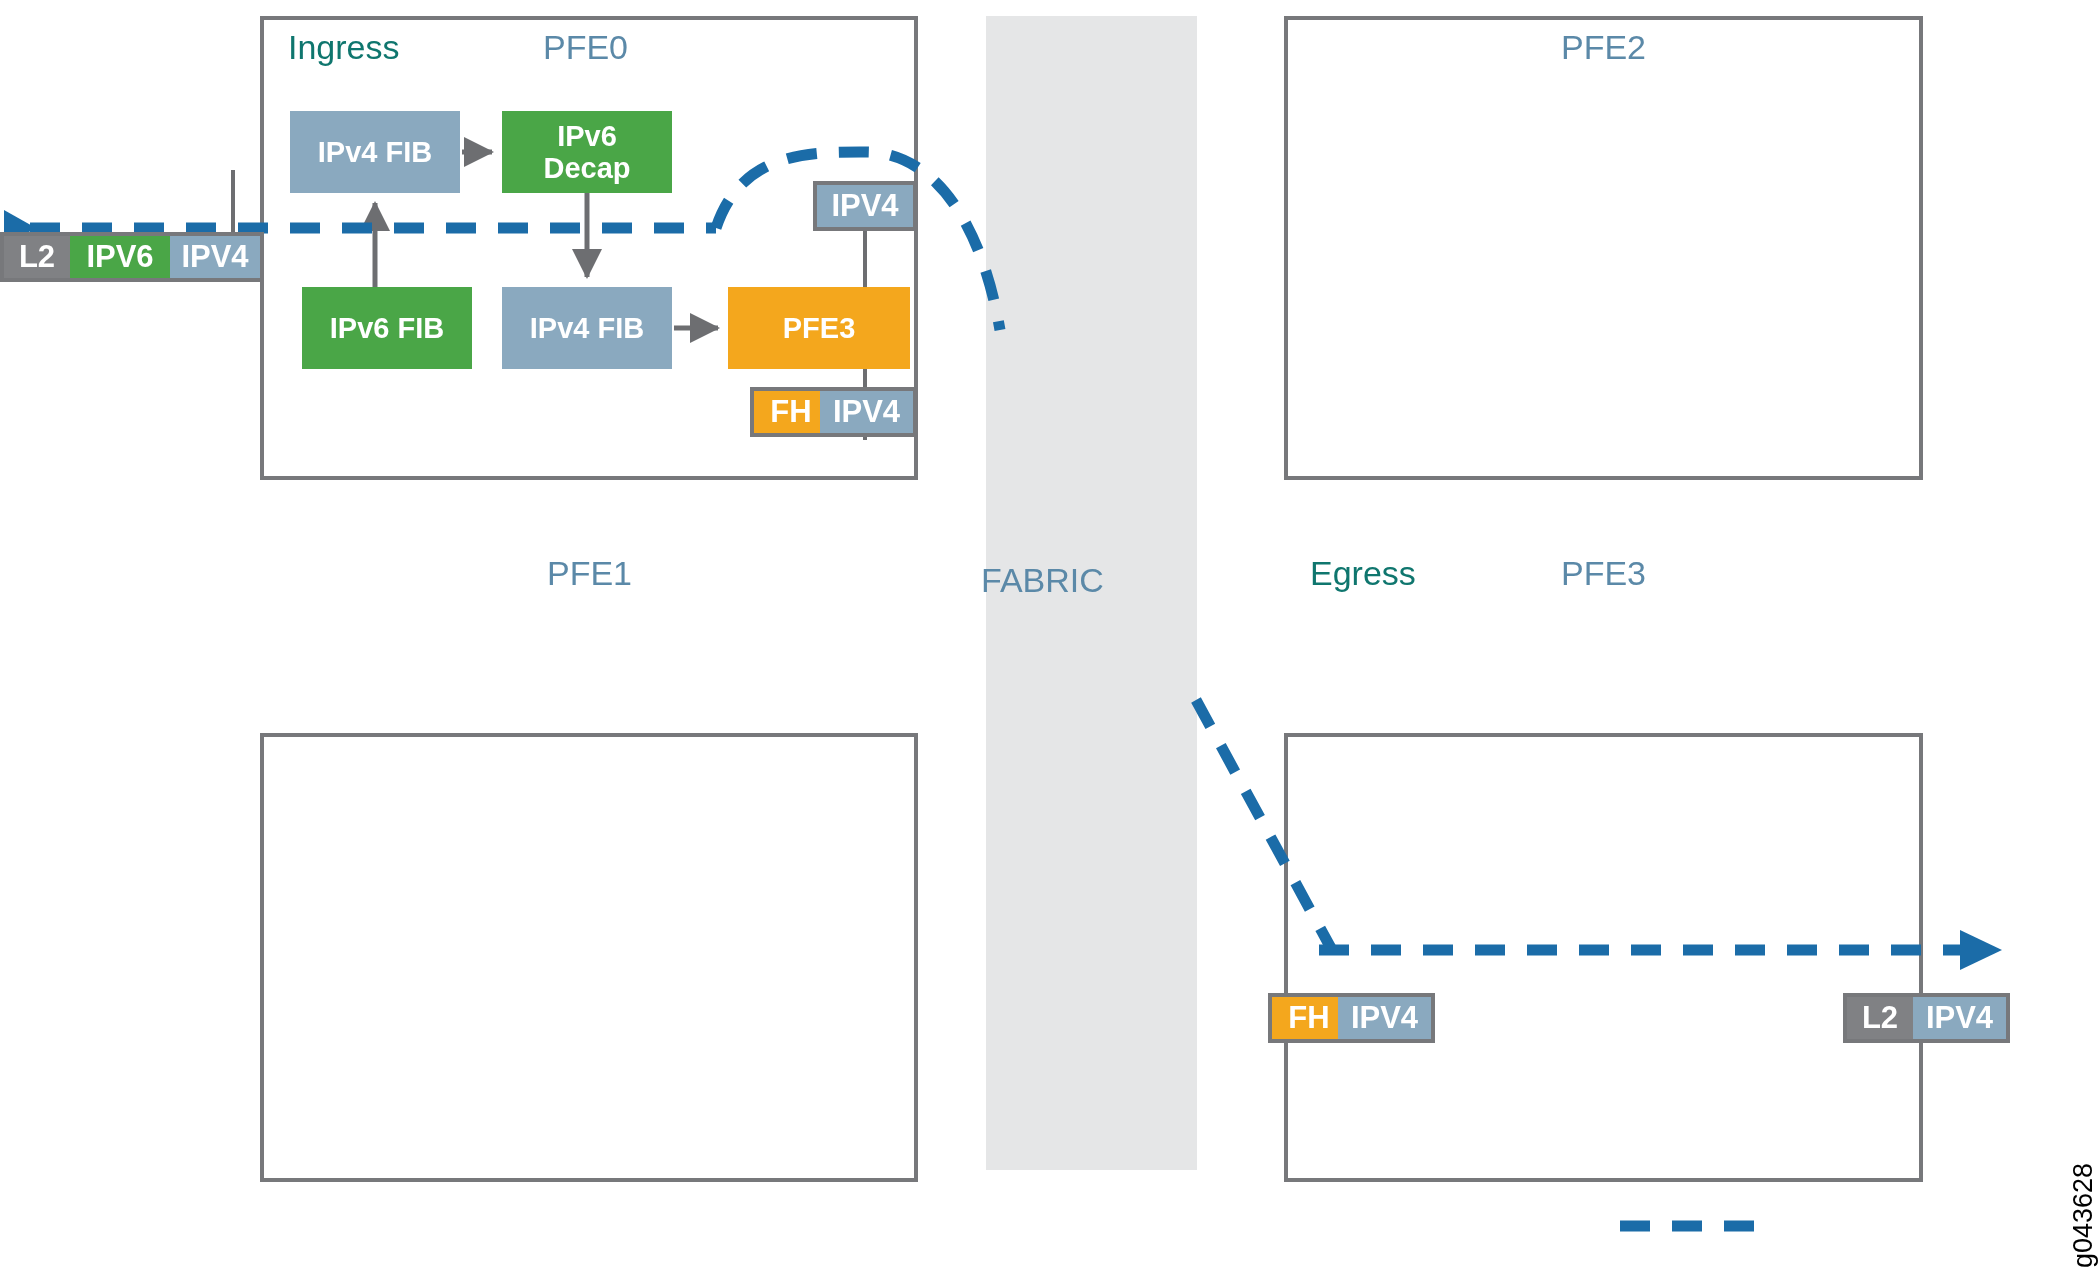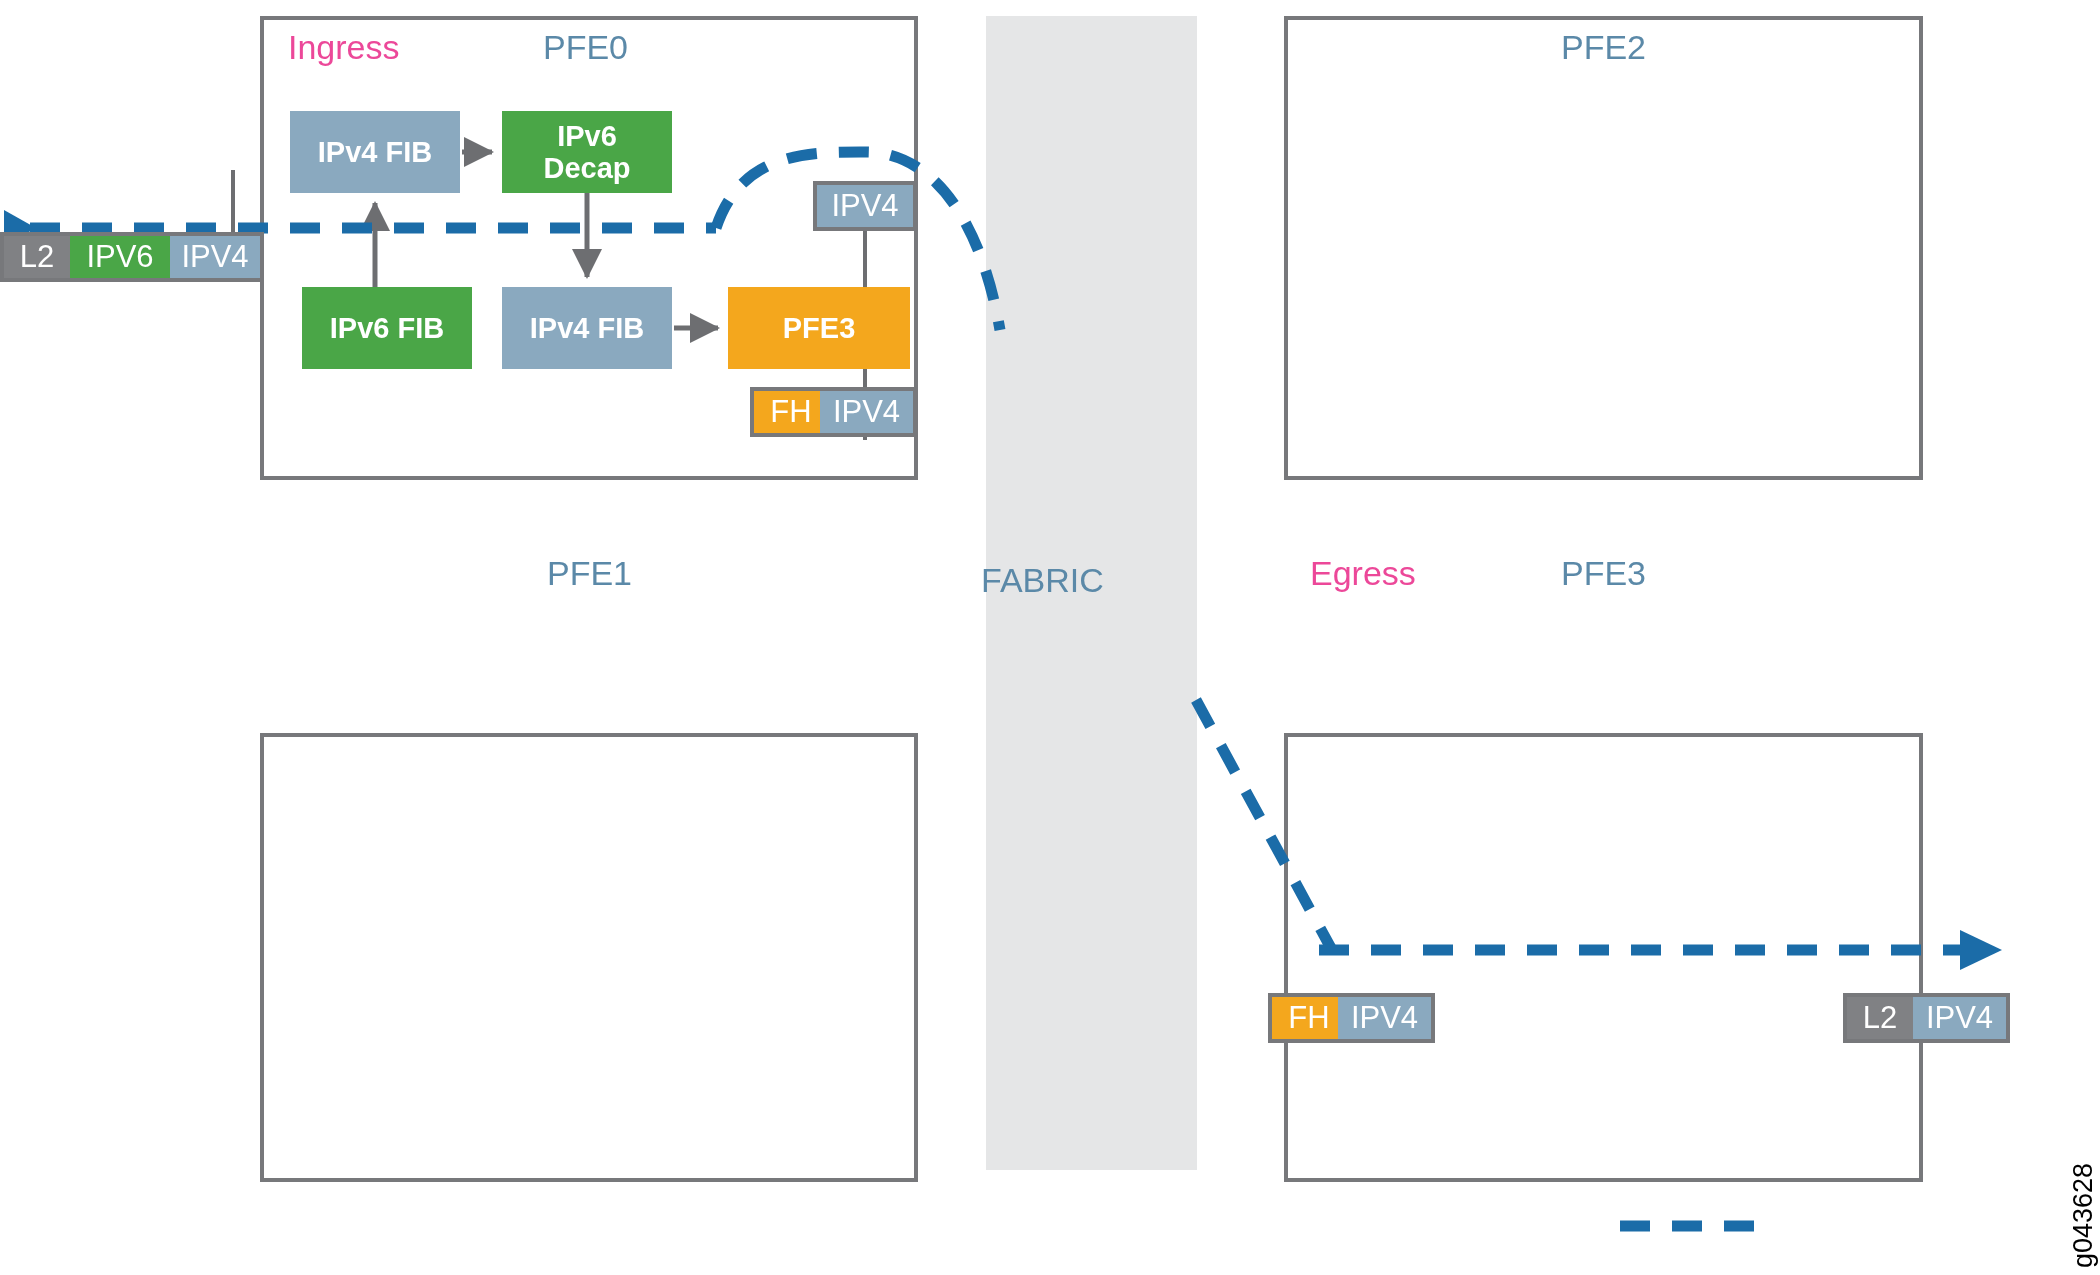--- a/index.html
+++ b/index.html
@@ -27,21 +27,21 @@
   .pfe-title {
     position: absolute;
     font-size: 34px;
     color: #5b89a8;
     white-space: nowrap;
     text-align: center;
   }
   .side-title {
     position: absolute;
     font-size: 34px;
-    color: #ec4899;
+    color: #0f766e;
     white-space: nowrap;
   }
 
   
   .fabric-col {
     background: #e5e6e7;
   }
   .fabric-label {
     position: absolute;
     font-size: 34px;
@@ -64,20 +64,21 @@
   .fn-green { background: #4aa647; }
   .fn-orange{ background: #f4a71d; }
   .fn-gray  { background: #808184; }
 
   
   .pkt {
     display: flex;
     border: 4px solid #77787b;
     background: #77787b;
     box-sizing: border-box;
+    font-weight: bold;
   }
   .pkt > span {
     display: flex;
     align-items: center;
     justify-content: center;
     color: #ffffff;
     font-size: 31px;
     box-sizing: border-box;
   }
   .seg-gray   { background: #808184; }

